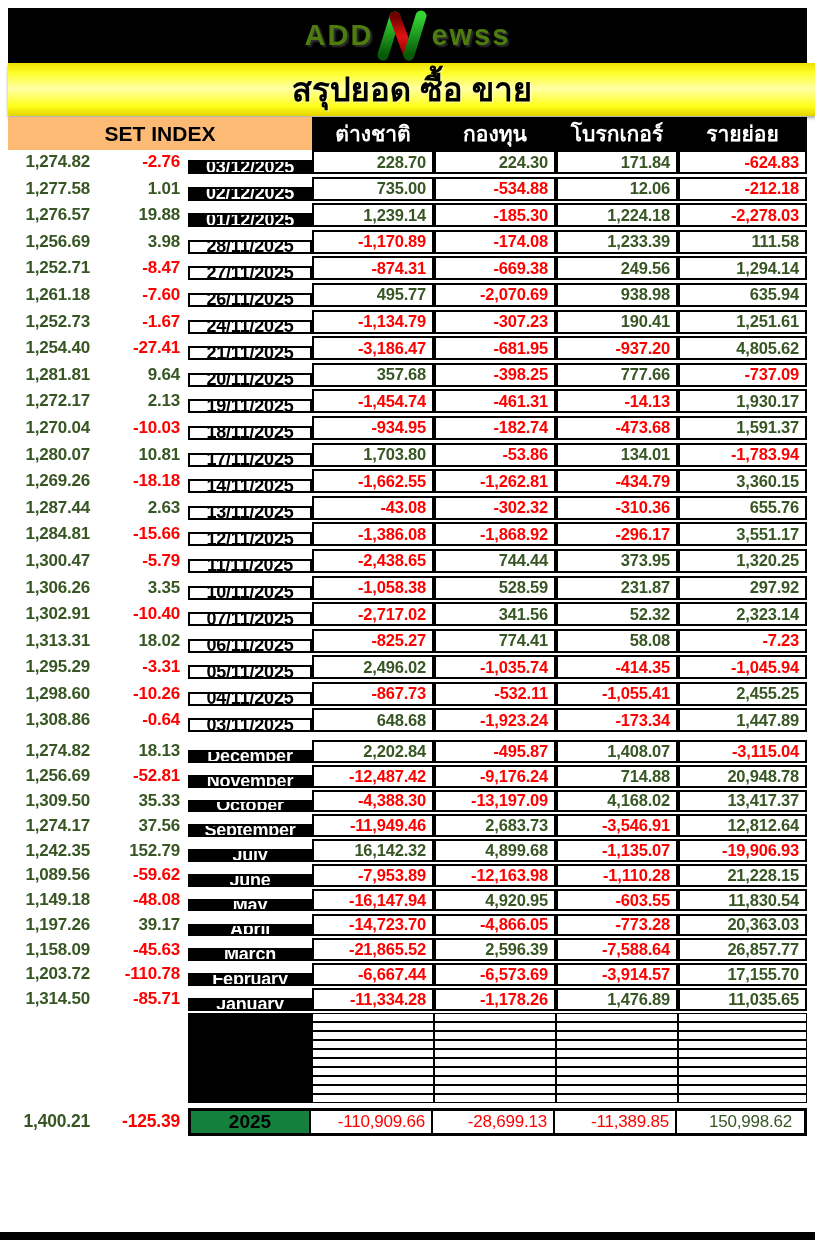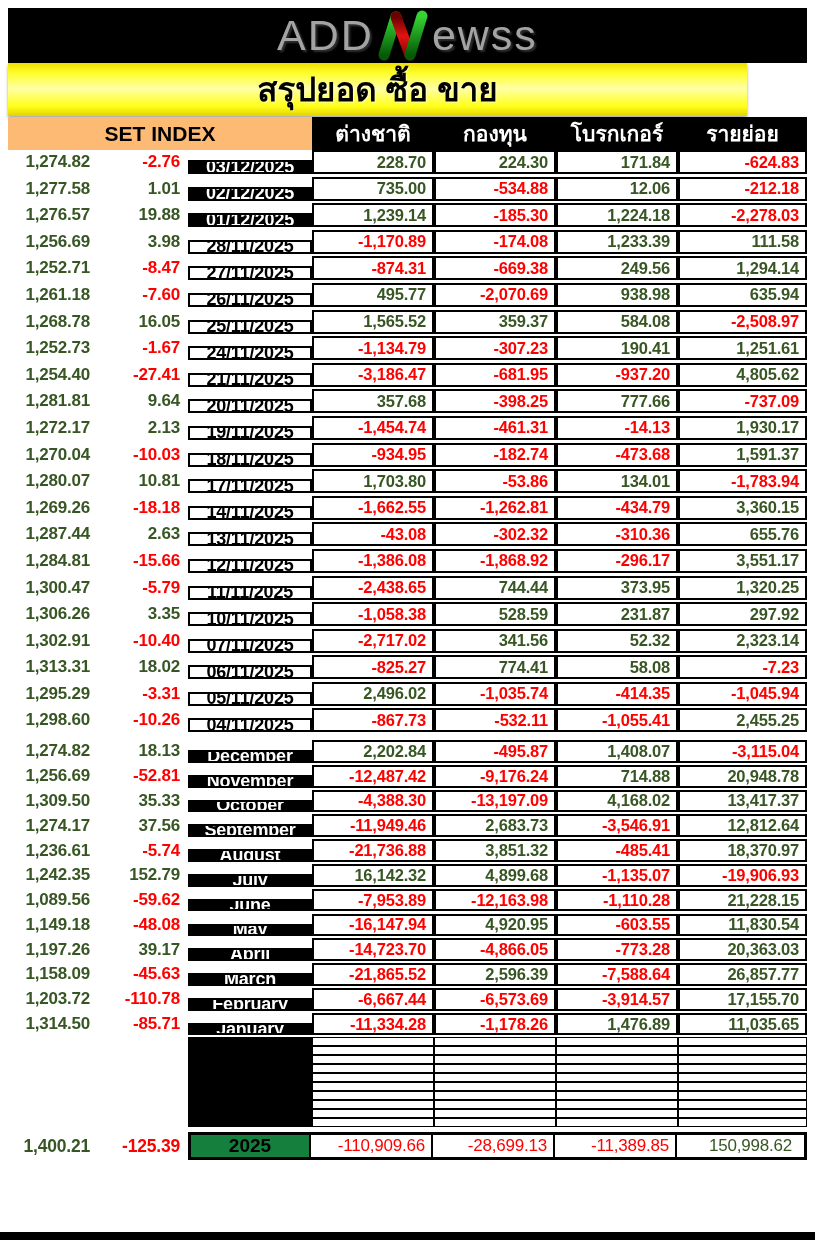--- a/index.html
+++ b/index.html
@@ -5,25 +5,25 @@
   html,body{margin:0;padding:0;}
   body{
     width:815px;height:1240px;background:#ffffff;position:relative;
     font-family:"Liberation Sans","DejaVu Sans",sans-serif;
     -webkit-font-smoothing:antialiased;overflow:hidden;
   }
   .logo-band{
     position:absolute;left:8px;top:8px;width:799px;height:55px;background:#000;
     display:flex;align-items:center;justify-content:center;gap:1px;
   }
-  .logo-text{color:#a3a3a3;font-weight:400;font-size:43px;letter-spacing:2px;line-height:1;
+  .logo-text{color:#4d7c0f;font-weight:700;font-size:29px;letter-spacing:2px;line-height:1;
     text-shadow:2px 2px 2px rgba(80,80,80,0.6);}
   .logo-n{margin:0 1px;display:block;}
   .yellow-band{
-    position:absolute;left:8px;top:63px;width:739px;height:53px;
+    position:absolute;left:8px;top:63px;width:808px;height:53px;
     background:linear-gradient(180deg,#efe000 0%,#ffff2e 20%,#ffffa6 48%,#ffff19 82%,#e3d200 100%);
     display:flex;align-items:center;justify-content:center;
     box-shadow:0 2px 3px rgba(0,0,0,0.35);
   }
   .banner-title{font-size:33px;font-weight:800;color:#000;text-shadow:1px 1px 0 rgba(255,255,255,0.5);}
   .grid{display:grid;grid-template-columns:90px 90px 124px 122px 122px 122px 129px;}
   .header-row{position:absolute;left:8px;top:117px;width:799px;height:32px;}
   .set-index-h{grid-column:1/4;display:flex;align-items:center;justify-content:center;
     font-weight:700;font-size:21px;color:#000;background:#fdba74;}
   .th{background:#000;color:#fff;display:flex;align-items:center;justify-content:center;
@@ -139,29 +139,20 @@
       <div class="grid drow">
         <div class="c idx pos">1,261.18</div>
         <div class="c chg neg">-7.60</div>
         <div class="c box date">26/11/2025</div>
         <div class="c box val pos">495.77</div>
         <div class="c box val neg">-2,070.69</div>
         <div class="c box val pos">938.98</div>
         <div class="c box val pos">635.94</div>
       </div>
       <div class="grid drow">
-        <div class="c idx pos">1,268.78</div>
-        <div class="c chg pos">16.05</div>
-        <div class="c box date">25/11/2025</div>
-        <div class="c box val pos">1,565.52</div>
-        <div class="c box val pos">359.37</div>
-        <div class="c box val pos">584.08</div>
-        <div class="c box val neg">-2,508.97</div>
-      </div>
-      <div class="grid drow">
         <div class="c idx pos">1,252.73</div>
         <div class="c chg neg">-1.67</div>
         <div class="c box date">24/11/2025</div>
         <div class="c box val neg">-1,134.79</div>
         <div class="c box val neg">-307.23</div>
         <div class="c box val pos">190.41</div>
         <div class="c box val pos">1,251.61</div>
       </div>
       <div class="grid drow">
         <div class="c idx pos">1,254.40</div>
@@ -282,20 +273,29 @@
       </div>
       <div class="grid drow">
         <div class="c idx pos">1,298.60</div>
         <div class="c chg neg">-10.26</div>
         <div class="c box date">04/11/2025</div>
         <div class="c box val neg">-867.73</div>
         <div class="c box val neg">-532.11</div>
         <div class="c box val neg">-1,055.41</div>
         <div class="c box val pos">2,455.25</div>
       </div>
+      <div class="grid drow">
+        <div class="c idx pos">1,308.86</div>
+        <div class="c chg neg">-0.64</div>
+        <div class="c box date">03/11/2025</div>
+        <div class="c box val pos">648.68</div>
+        <div class="c box val neg">-1,923.24</div>
+        <div class="c box val neg">-173.34</div>
+        <div class="c box val pos">1,447.89</div>
+      </div>
     </div>
   <div class="section-gap"></div>
   <div>
       <div class="grid mrow">
         <div class="c idx pos">1,274.82</div>
         <div class="c chg pos">18.13</div>
         <div class="c box date dark">December</div>
         <div class="c box val pos">2,202.84</div>
         <div class="c box val neg">-495.87</div>
         <div class="c box val pos">1,408.07</div>
@@ -320,29 +320,20 @@
         <div class="c box val pos">13,417.37</div>
       </div>
       <div class="grid mrow">
         <div class="c idx pos">1,274.17</div>
         <div class="c chg pos">37.56</div>
         <div class="c box date dark">September</div>
         <div class="c box val neg">-11,949.46</div>
         <div class="c box val pos">2,683.73</div>
         <div class="c box val neg">-3,546.91</div>
         <div class="c box val pos">12,812.64</div>
-      </div>
-      <div class="grid mrow">
-        <div class="c idx pos">1,236.61</div>
-        <div class="c chg neg">-5.74</div>
-        <div class="c box date dark">August</div>
-        <div class="c box val neg">-21,736.88</div>
-        <div class="c box val pos">3,851.32</div>
-        <div class="c box val neg">-485.41</div>
-        <div class="c box val pos">18,370.97</div>
       </div>
       <div class="grid mrow">
         <div class="c idx pos">1,242.35</div>
         <div class="c chg pos">152.79</div>
         <div class="c box date dark">July</div>
         <div class="c box val pos">16,142.32</div>
         <div class="c box val pos">4,899.68</div>
         <div class="c box val neg">-1,135.07</div>
         <div class="c box val neg">-19,906.93</div>
       </div>

